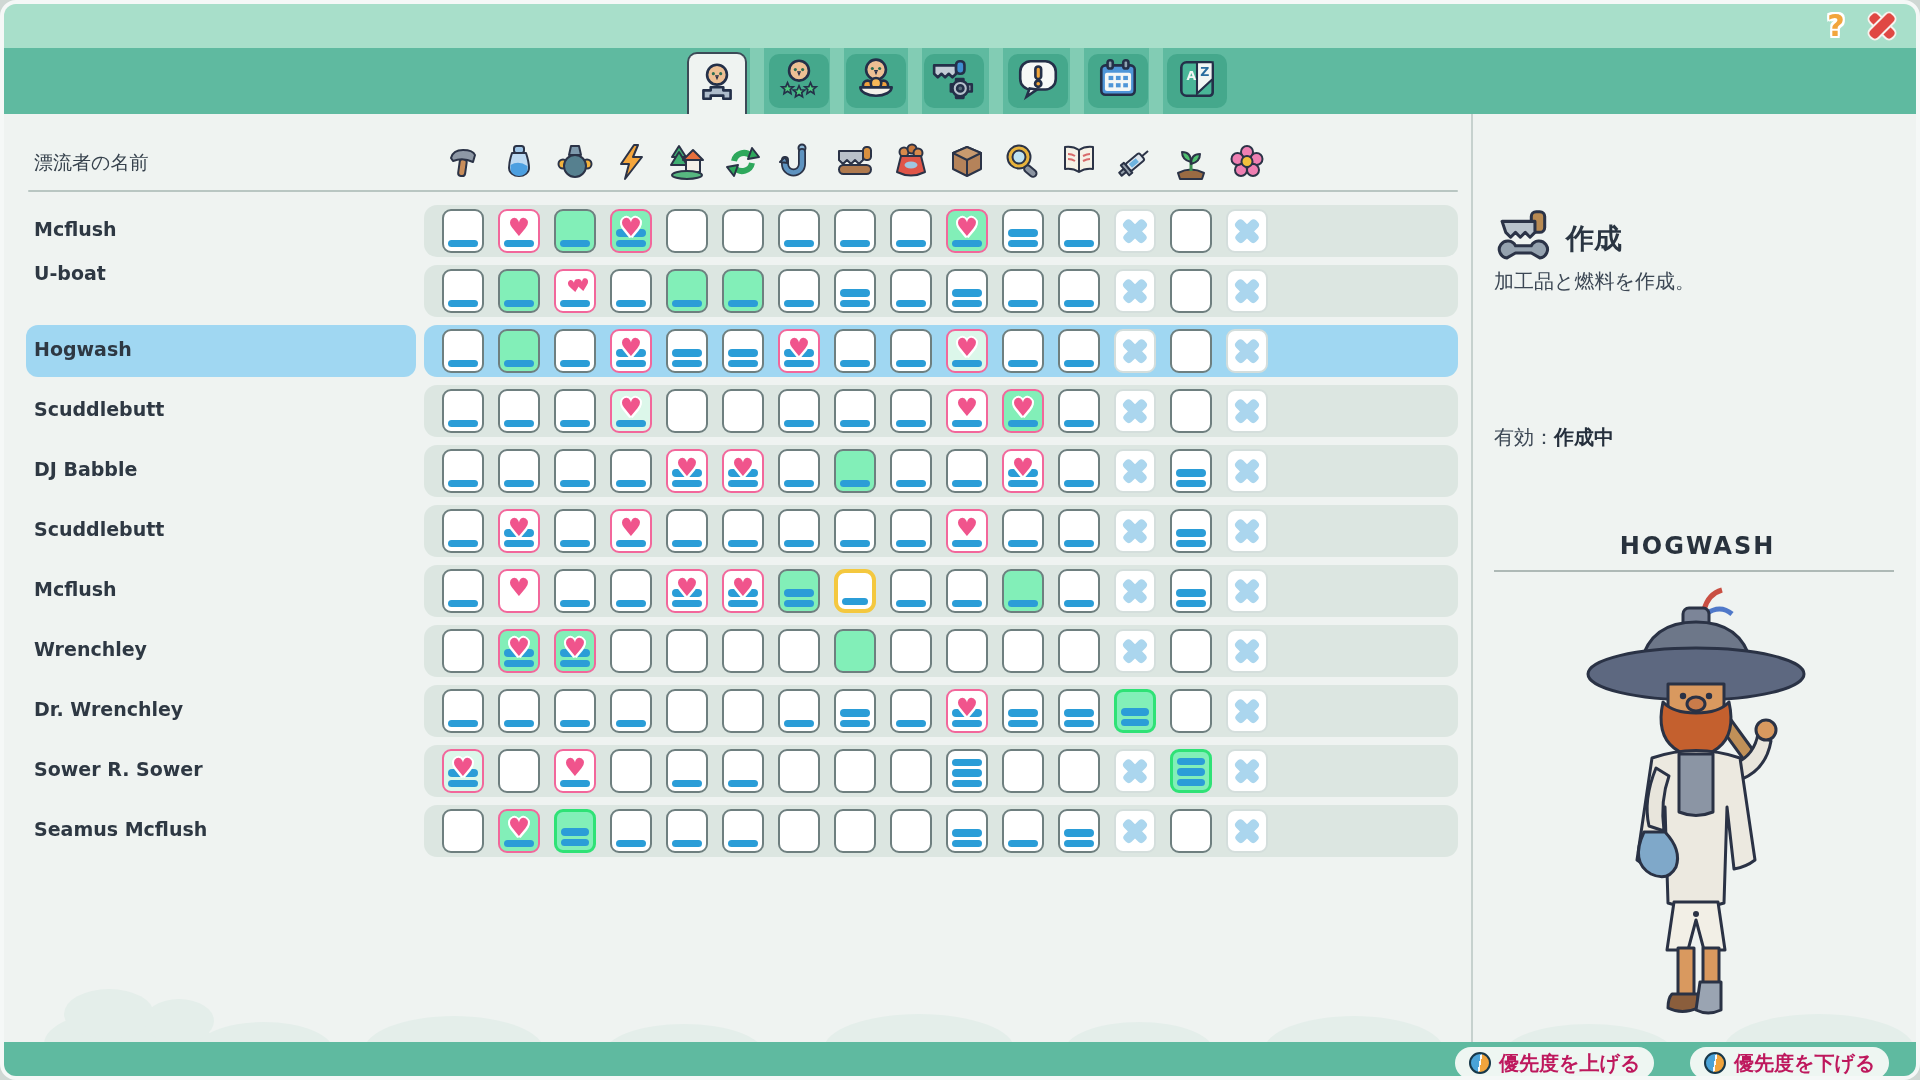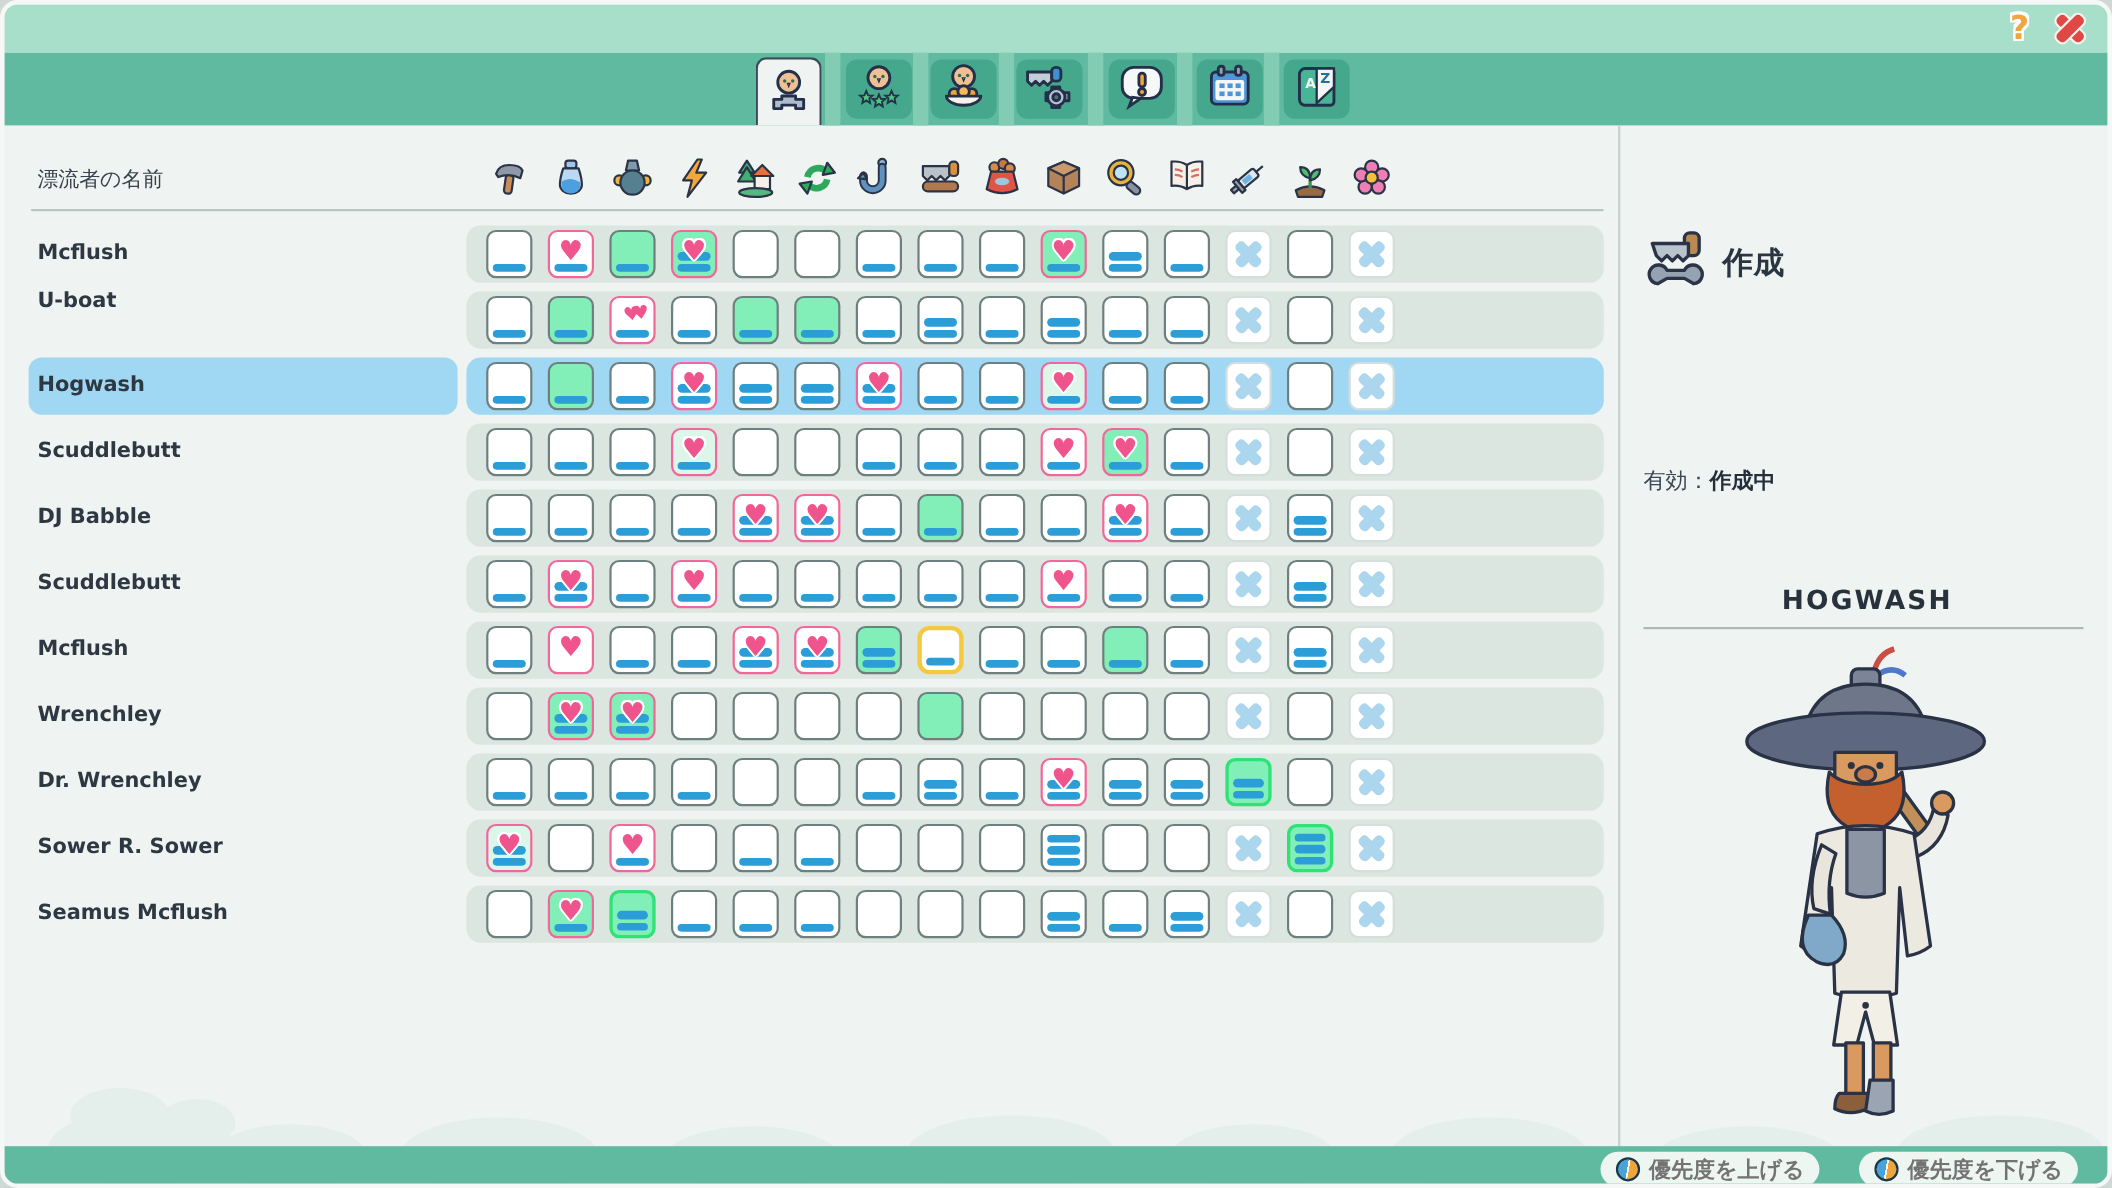--- a/index.html
+++ b/index.html
@@ -62,21 +62,21 @@
     letter-spacing:2px;color:#28323d;}
   .char-rule{position:absolute;left:1490px;top:566px;width:400px;height:2px;background:#aeb9b6;}
   .char-art{position:absolute;left:1552px;top:576px;width:280px;height:450px;}
   
   .cloud{position:absolute;background:#e4eeea;border-radius:50%;}
   .footerbar{position:absolute;left:0;top:1038px;width:100%;height:42px;background:#5fbaa0;}
   .pbtn{position:absolute;top:5px;height:32px;border-radius:16px;background:#eef6f2;display:flex;align-items:center;
     gap:8px;padding:0 14px;cursor:pointer;}
   .pbtn-icon{width:22px;height:22px;border-radius:50%;border:2px solid #17384a;
     background:linear-gradient(100deg,#4aa3d8 46%,#f7fafb 46% 54%,#f0a43c 54%);}
-  .pbtn-label{font-size:20px;font-weight:bold;color:#737373;white-space:nowrap;}
+  .pbtn-label{font-size:20px;font-weight:bold;color:#be185d;white-space:nowrap;}
 </style>
 </head>
 <body>
 
 <div class="window">
 
   <div class="titlebar">
     <div class="tb-btn help-btn">?</div>
     <div class="tb-btn close-btn"></div>
   </div>
@@ -997,20 +997,21 @@
       <div class="row-name" style="top: 814px;">Seamus Mcflush</div>
     </div>
 
   <div class="vsep"></div>
   <div class="task-icon" id="task-icon"><svg viewBox="0 0 46 46">
         <rect x="29" y="3" width="11" height="17" rx="4" fill="#b98a52" stroke="#2b3347" stroke-width="2.5" stroke-linejoin="round"></rect>
         <path d="M5 11 h27 v9 l-4 4 -4 -4 -4 4 -4 -4 -4 4 -4 -4 z" fill="#b9c3cc" stroke="#2b3347" stroke-width="2.5" stroke-linejoin="round"></path>
         <path d="M9 41 a7 7 0 1 1 7 -10 h13 a7 7 0 1 1 7 10 l-7 -4 h-13 z" fill="#95a2af" stroke="#2b3347" stroke-width="2.5" stroke-linejoin="round"></path>
       </svg></div>
   <div class="task-title">作成</div>
+  <div class="task-desc">加工品と燃料を作成。</div>
   <div class="task-active">
     <span>有効：</span><b>作成中</b>
   </div>
   <div class="char-name">HOGWASH</div>
   <div class="char-rule"></div>
   <div class="char-art">
     <svg viewBox="0 0 280 450" width="280" height="450">
       <g stroke="#2a3245" stroke-width="3" stroke-linejoin="round">
         <path d="M148 30 q4 -16 18 -20" stroke="#c94f43" stroke-width="5" fill="none"></path>
         <path d="M150 34 q14 -10 26 0" stroke="#4f78c9" stroke-width="5" fill="none"></path>

